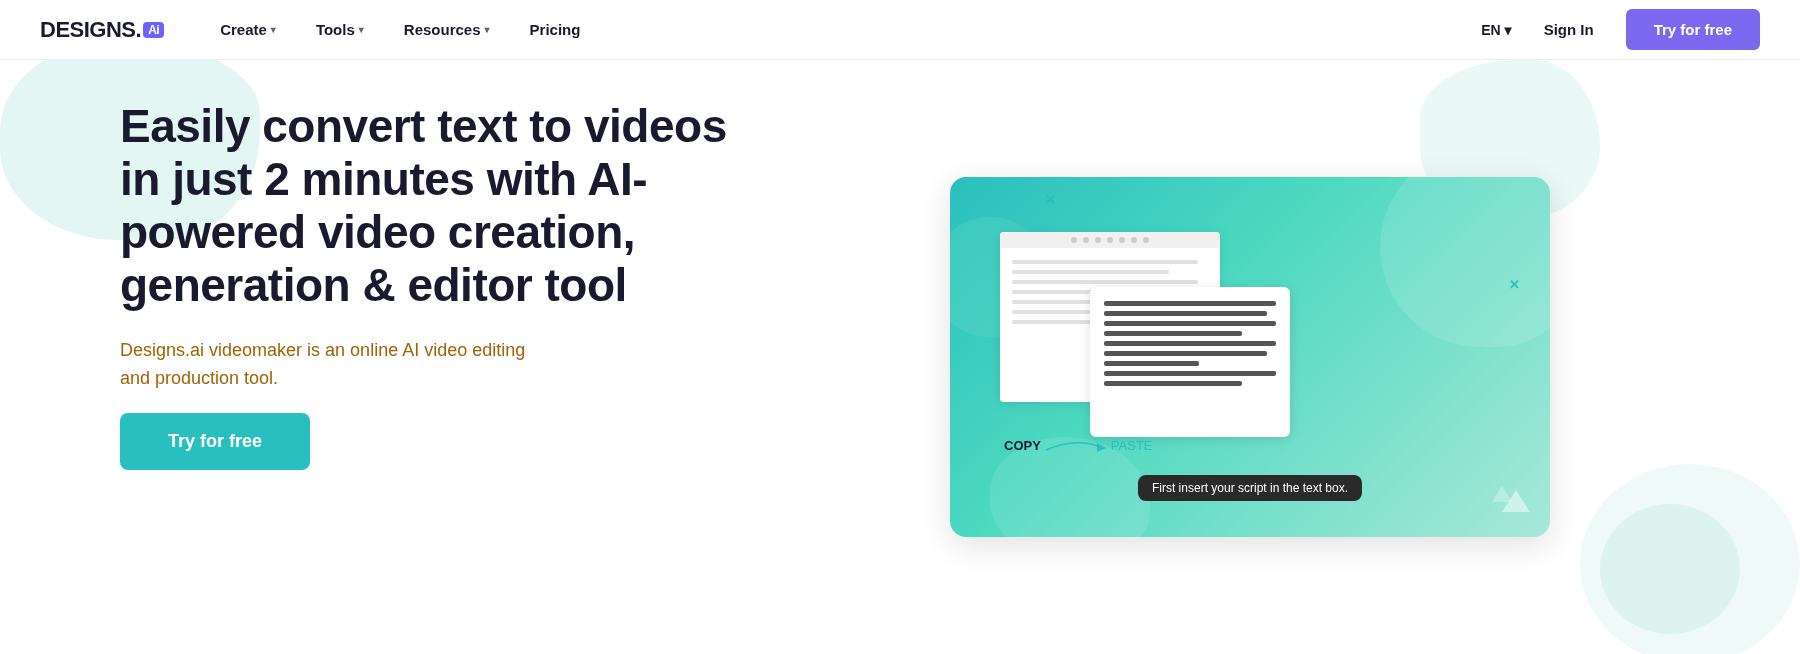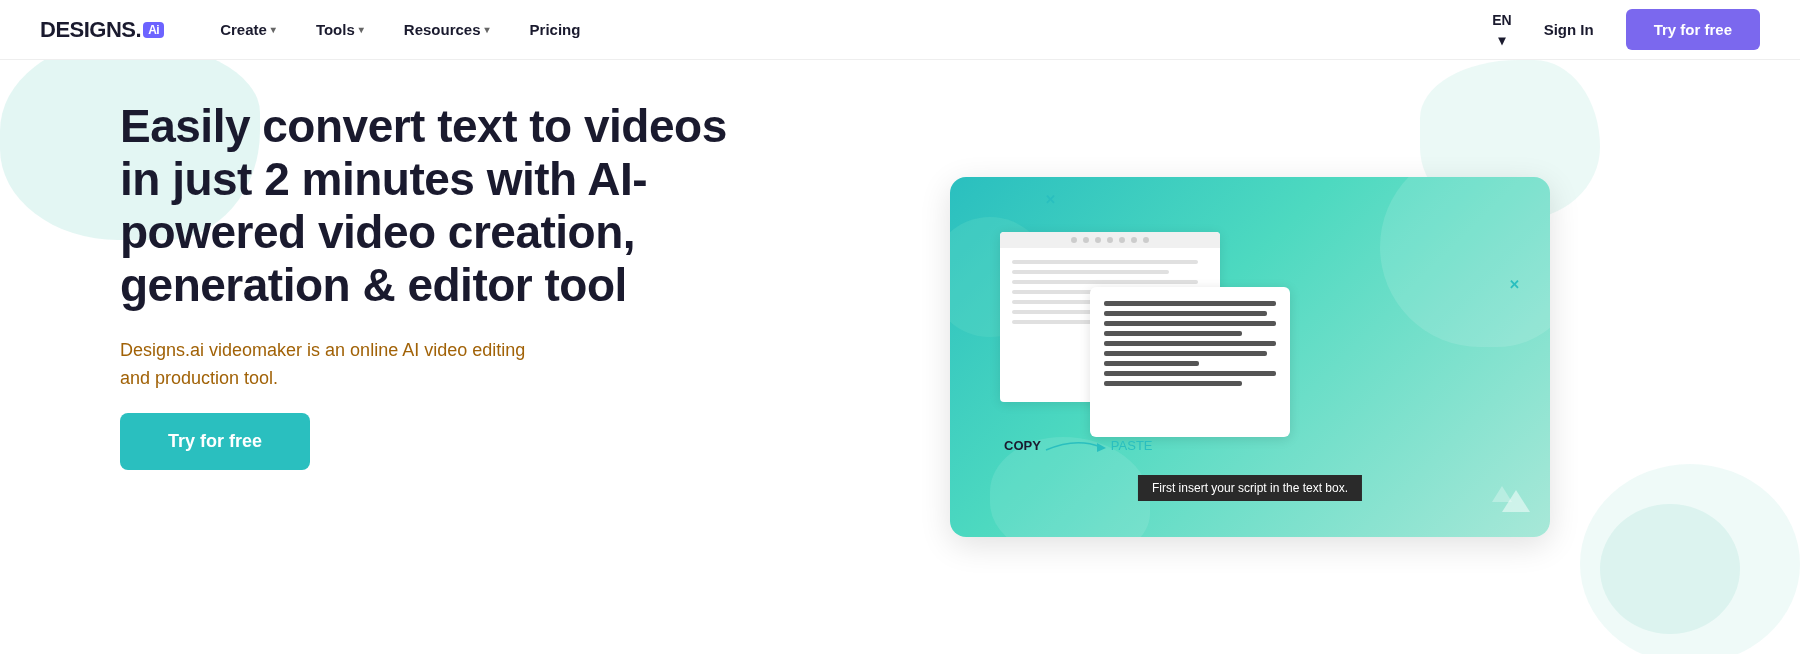--- a/index.html
+++ b/index.html
@@ -63,21 +63,20 @@
       margin-left: auto;
     }
     .lang-selector {
       display: flex;
       align-items: center;
       gap: 4px;
       font-size: 14px;
       font-weight: 600;
       color: #1a1a2e;
       cursor: pointer;
-      flex-direction: column;
     }
     .sign-in {
       font-size: 15px;
       font-weight: 600;
       color: #1a1a2e;
       cursor: pointer;
       padding: 8px 16px;
     }
     .try-free-btn {
       background: #7b68ee;
@@ -368,21 +367,21 @@
     
     .tooltip-bar {
       position: absolute;
       bottom: 36px;
       left: 50%;
       transform: translateX(-50%);
       background: #2a2a2a;
       color: #fff;
       font-size: 12px;
       padding: 6px 14px;
-      border-radius: 0;
+      border-radius: 8px;
       white-space: nowrap;
     }
 
     
     .close-x {
       position: absolute;
       font-size: 13px;
       color: #2abfbf;
       font-weight: 700;
     }

